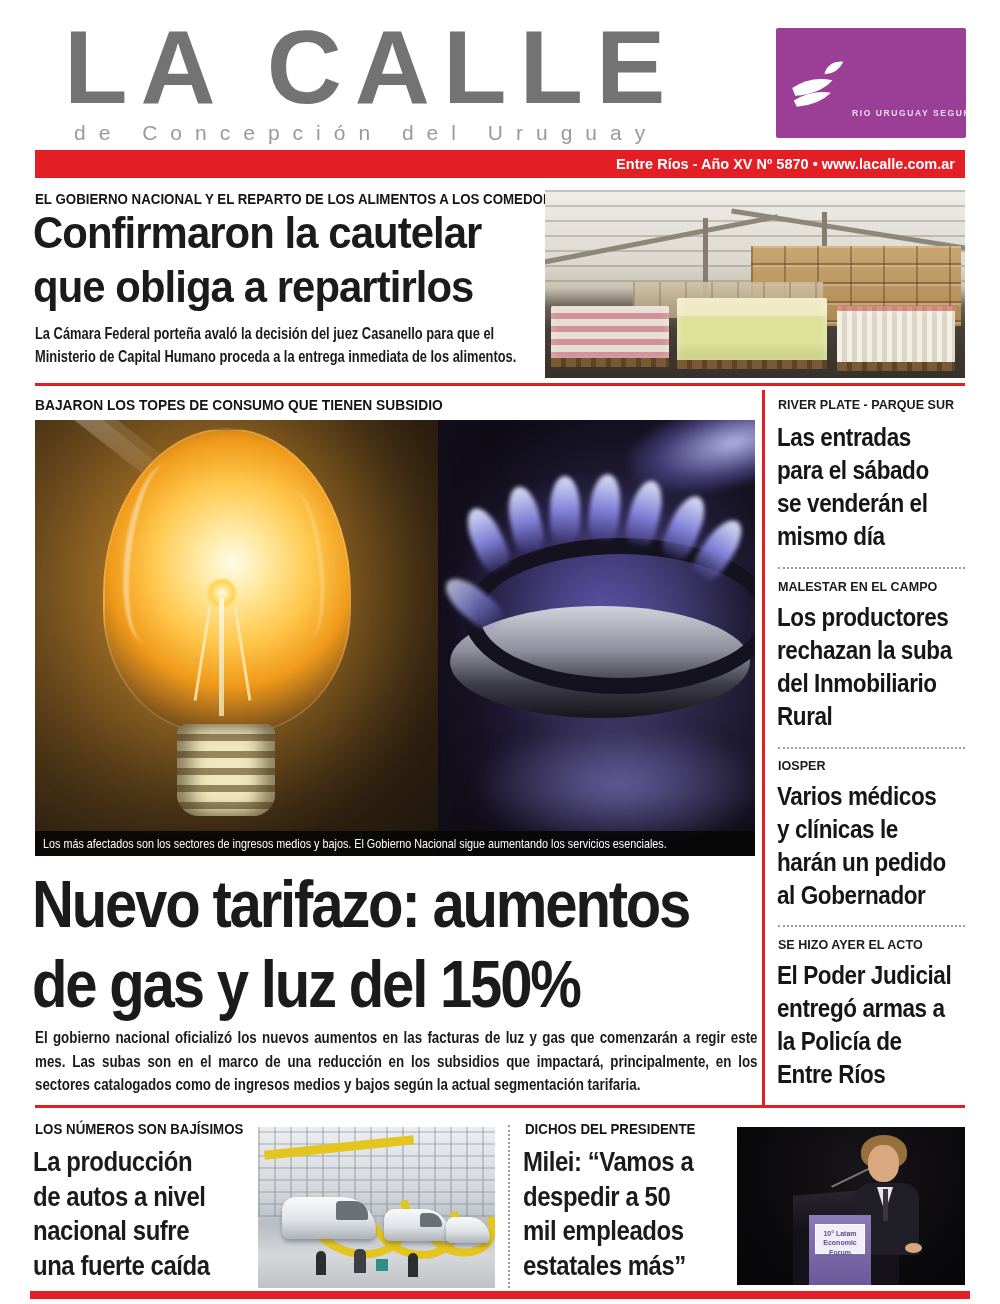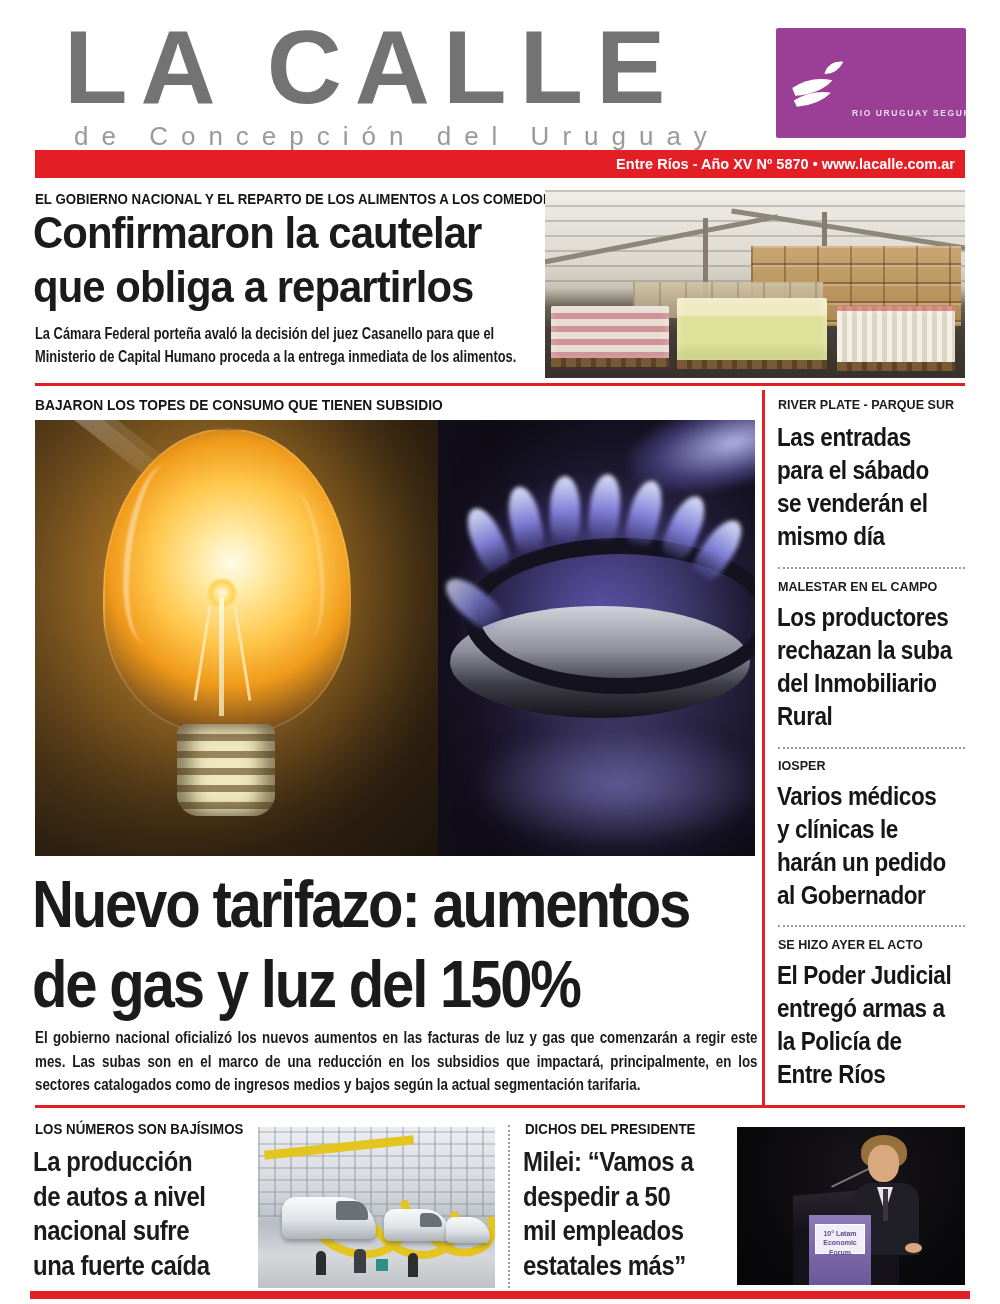--- a/index.html
+++ b/index.html
@@ -5,21 +5,21 @@
   html,body{margin:0;padding:0;background:#fff;}
   #page{position:relative;width:1000px;height:1304px;background:#fff;overflow:hidden;
         font-family:"Liberation Sans",sans-serif;color:#1b1b1b;}
   .abs{position:absolute;}
   .pre{white-space:pre-line;}
   .cond{transform-origin:0 0;display:block;}
 
   
   .mast-title{left:52px;top:14px;font-family:Liberation Sans, sans-serif;font-weight:700;
     font-size:104px;line-height:106px;color:#737373;letter-spacing:13px;white-space:nowrap;margin-left:12px;}
-  .mast-sub{left:74px;top:121px;font-size:26px;color:#9a9a9a;letter-spacing:13px;font-weight:500;white-space:nowrap;}
+  .mast-sub{left:74px;top:121px;font-size:21px;color:#9a9a9a;letter-spacing:13px;font-weight:500;white-space:nowrap;}
   .sponsor{left:776px;top:28px;width:190px;height:110px;background:#9b3e95;border-radius:2px;overflow:hidden;}
   .sp-icon{left:10px;top:26px;width:62px;height:62px;}
   .sp-name{left:74px;top:26px;font-size:47px;font-weight:700;color:#fff;line-height:50px;letter-spacing:-1px;}
   .sp-reg{font-size:14px;vertical-align:20px;}
   .sp-tag{left:76px;top:80px;font-size:8.5px;font-weight:700;color:#e9d9ee;letter-spacing:1.6px;white-space:nowrap;}
   .datebar{left:35px;top:150px;width:930px;height:28px;background:#e31e25;color:#fff;}
   .db-left{left:13px;top:0;line-height:28px;font-size:16px;font-weight:700;white-space:nowrap;}
   .db-right{right:10px;top:0;line-height:28px;font-size:14.5px;font-weight:700;white-space:nowrap;}
 
   
@@ -233,20 +233,23 @@
       <div class="pm-fl" style="left:34px;top:86px;transform:rotate(-24deg);"></div>
       <div class="pm-fl" style="left:72px;top:66px;transform:rotate(-12deg);"></div>
       <div class="pm-fl" style="left:112px;top:56px;"></div>
       <div class="pm-fl" style="left:152px;top:54px;transform:rotate(6deg);"></div>
       <div class="pm-fl" style="left:192px;top:60px;transform:rotate(14deg);"></div>
       <div class="pm-fl" style="left:232px;top:74px;transform:rotate(24deg);"></div>
       <div class="pm-fl" style="left:266px;top:96px;transform:rotate(34deg);"></div>
       <div class="pm-fl" style="left:20px;top:150px;transform:rotate(-50deg);opacity:.8;"></div>
       <div class="pm-purple"></div>
     </div>
+    <div class="pm-caption">
+      <span>Los más afectados son los sectores de ingresos medios y bajos. El Gobierno Nacional sigue aumentando los servicios esenciales.</span>
+    </div>
   </div>
 
   <div class="abs main-headline pre cond">Nuevo tarifazo: aumentos
 de gas y luz del 150%</div>
   <div class="abs main-body cond">El gobierno nacional oficializó los nuevos aumentos en las facturas de luz y gas que comenzarán a regir este mes. Las subas son en el marco de una reducción en los subsidios que impactará, principalmente, en los sectores catalogados como de ingresos medios y bajos según la actual segmentación tarifaria.</div>
 
   <div class="abs vline"></div>
 
   <div class="abs sb-kicker" style="top:397px;">RIVER PLATE - PARQUE SUR</div>
   <div class="abs sb-headline pre" style="top:421px;">Las entradas

